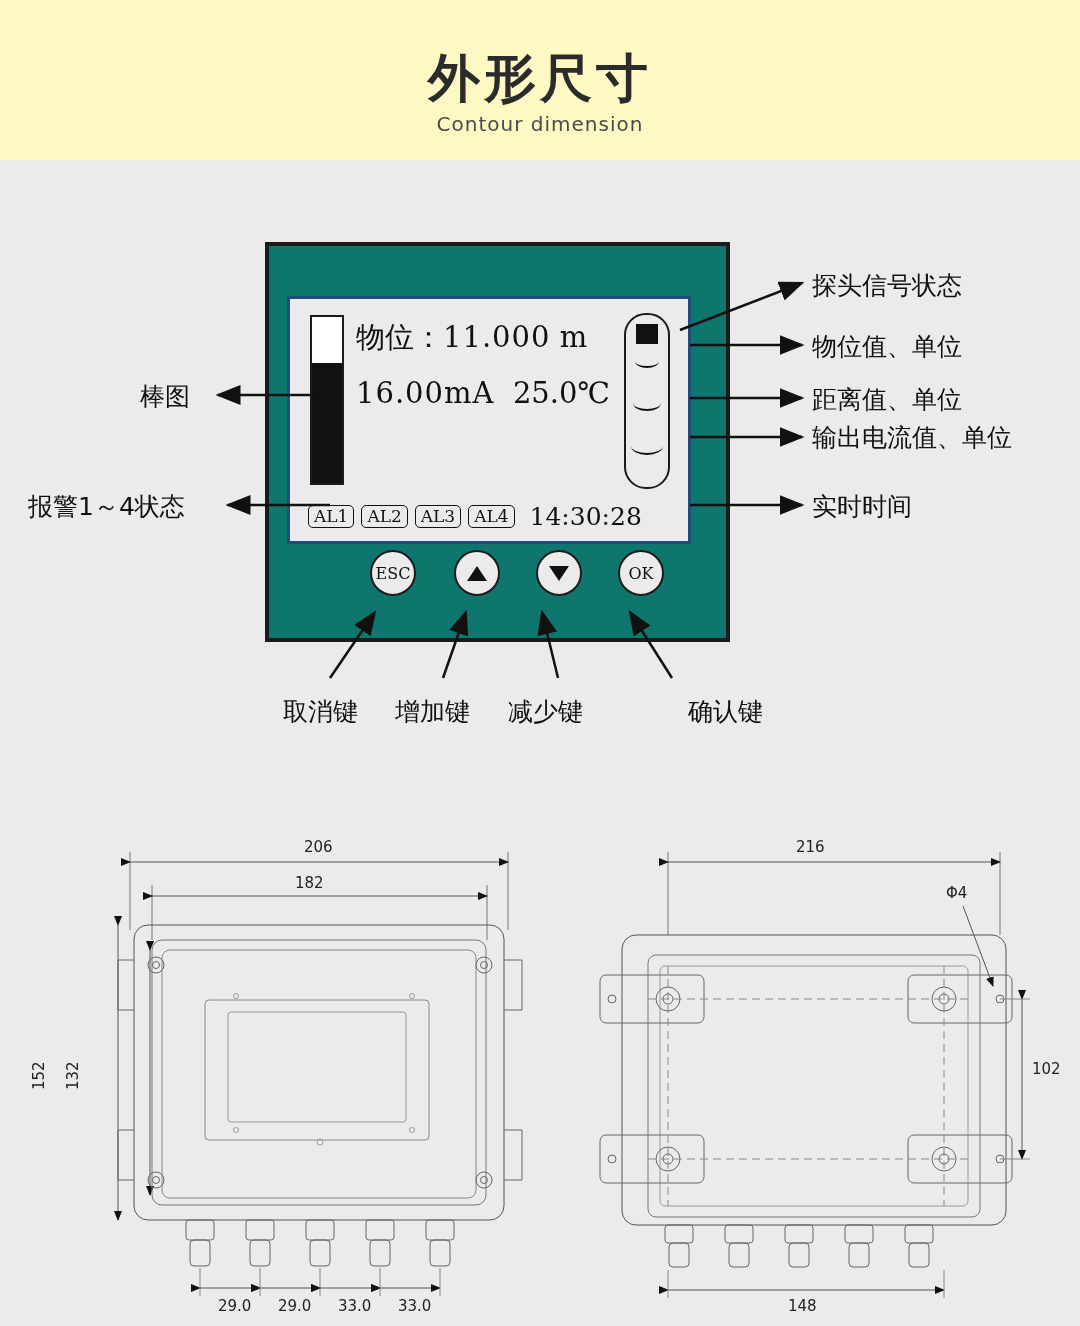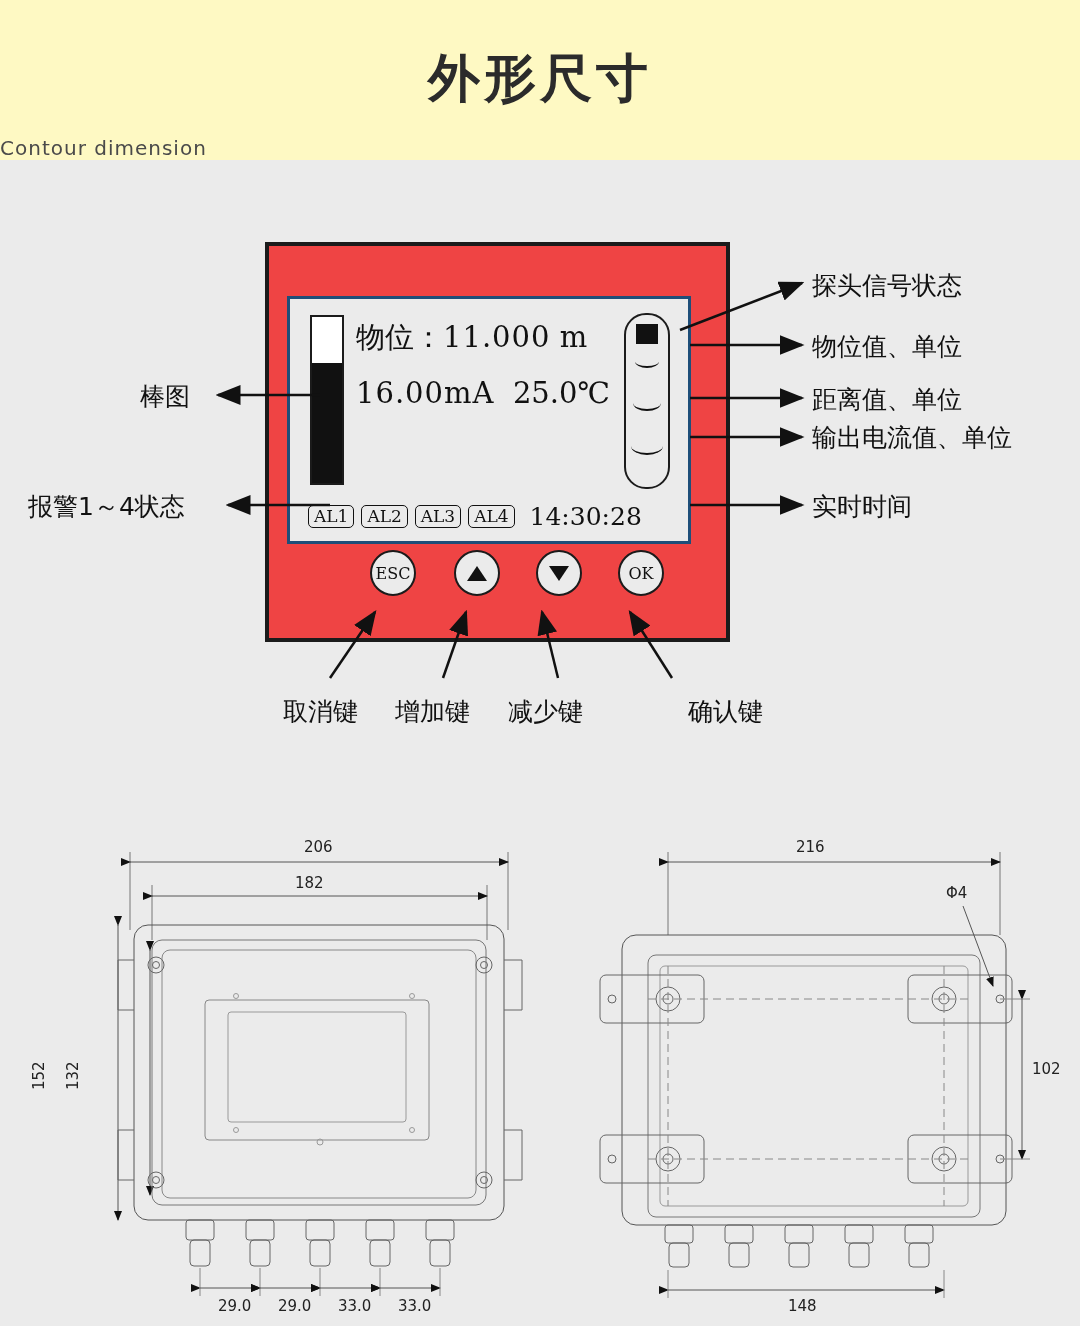--- a/index.html
+++ b/index.html
@@ -12,27 +12,27 @@
   
   .header{
     position:absolute;left:0;top:0;width:1080px;height:160px;
     background:#fef9c3;
   }
   .header-title{
     position:absolute;left:0;top:44px;width:1080px;text-align:center;
     font-size:52px;font-weight:bold;color:#2b2b2b;letter-spacing:4px;
   }
   .header-sub{
-    position:absolute;left:0;top:112px;width:1080px;
-    font-size:20px;color:#4a4a4a;letter-spacing:1px;margin-top:24px;
+    position:absolute;left:0;top:112px;width:1080px;text-align:center;
+    font-size:20px;color:#4a4a4a;letter-spacing:1px;
   }
   
   .device{
     position:absolute;left:265px;top:242px;width:465px;height:400px;
-    border:4px solid #1b1b1b;background:#ef4444;box-sizing:border-box;
+    border:4px solid #1b1b1b;background:#0f766e;box-sizing:border-box;
   }
   .screen{
     position:absolute;left:18px;top:50px;width:404px;height:248px;
     border:3px solid #1e4e79;box-sizing:border-box;background:#ebebeb;
   }
   
   .bargraph{
     position:absolute;left:20px;top:16px;width:34px;height:170px;
     border:2px solid #1b1b1b;box-sizing:border-box;background:#fff;
   }

